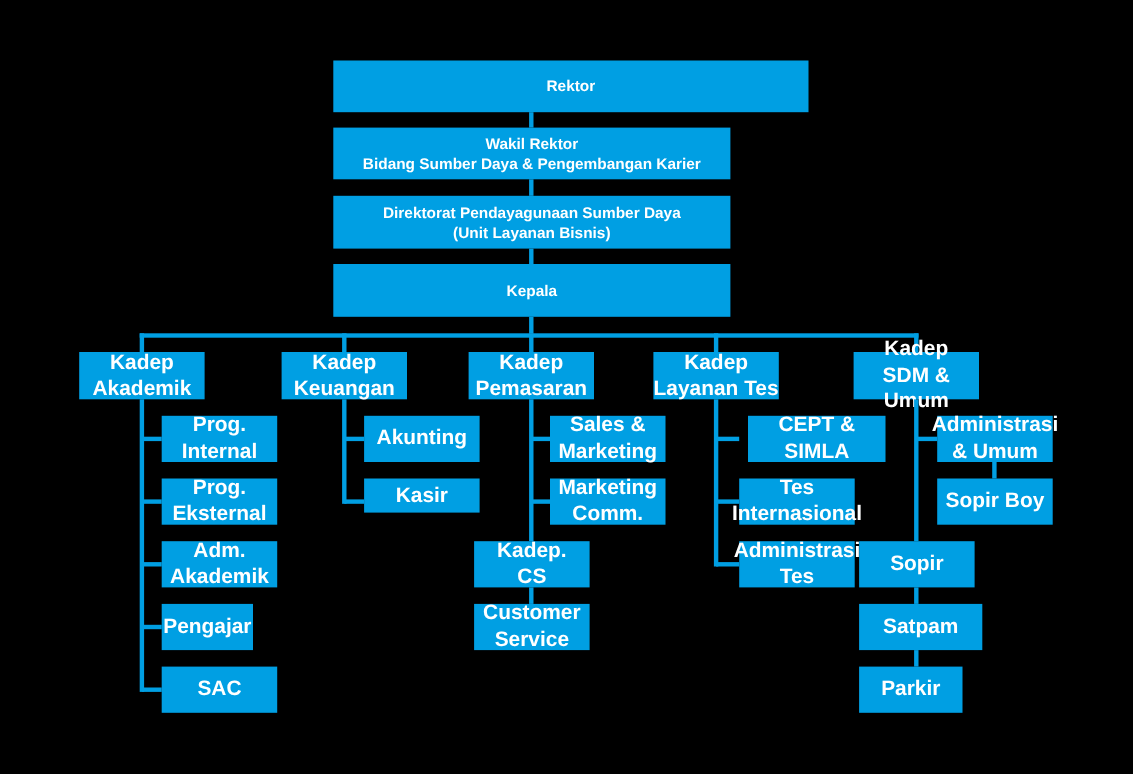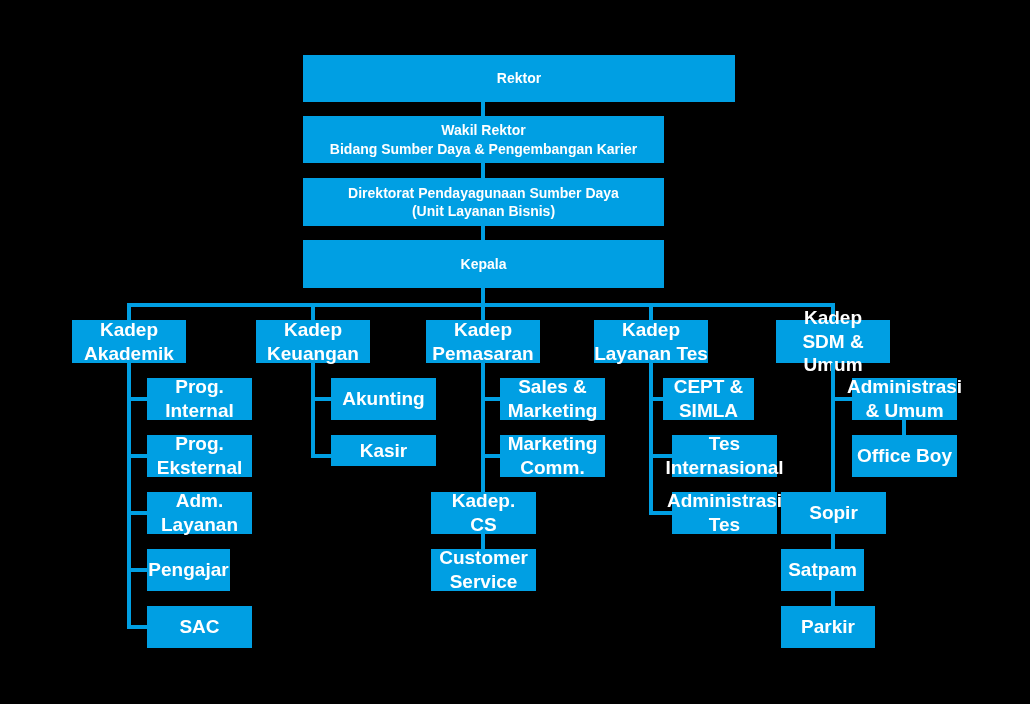--- a/index.html
+++ b/index.html
@@ -77,21 +77,21 @@
   <div class="conn" style="left:129px; top:397px; width:18px; height:4px"></div>
   <div class="conn" style="left:129px; top:454px; width:18px; height:4px"></div>
   <div class="conn" style="left:129px; top:511px; width:18px; height:4px"></div>
   <div class="conn" style="left:129px; top:568px; width:18px; height:4px"></div>
   <div class="conn" style="left:129px; top:625px; width:18px; height:4px"></div>
   <div class="node" style="left:147px; top:378px; width:105px; height:42px">Prog.
 Internal</div>
   <div class="node" style="left:147px; top:435px; width:105px; height:42px">Prog.
 Eksternal</div>
   <div class="node" style="left:147px; top:492px; width:105px; height:42px">Adm.
-Layanan</div>
+Akademik</div>
   <div class="node" style="left:147px; top:549px; width:83px; height:42px">Pengajar</div>
   <div class="node" style="left:147px; top:606px; width:105px; height:42px">SAC</div>
 
   <div class="conn" style="left:311px; top:363px; width:4px; height:95px"></div>
   <div class="conn" style="left:313px; top:397px; width:18px; height:4px"></div>
   <div class="conn" style="left:313px; top:454px; width:18px; height:4px"></div>
   <div class="node" style="left:331px; top:378px; width:105px; height:42px">Akunting</div>
   <div class="node" style="left:331px; top:435px; width:105px; height:31px">Kasir</div>
 
   <div class="conn" style="left:481px; top:363px; width:4px; height:129px"></div>
@@ -104,32 +104,32 @@
   <div class="node" style="left:431px; top:492px; width:105px; height:42px">Kadep.
 CS</div>
   <div class="conn" style="left:481px; top:534px; width:4px; height:15px"></div>
   <div class="node" style="left:431px; top:549px; width:105px; height:42px">Customer
 Service</div>
 
   <div class="conn" style="left:649px; top:363px; width:4px; height:152px"></div>
   <div class="conn" style="left:651px; top:397px; width:21px; height:4px"></div>
   <div class="conn" style="left:651px; top:454px; width:21px; height:4px"></div>
   <div class="conn" style="left:651px; top:511px; width:21px; height:4px"></div>
-  <div class="node" style="left:663px; top:378px; width:91px; height:42px">CEPT &amp;
+  <div class="node" style="left:680px; top:378px; width:125px; height:42px">CEPT &amp;
 SIMLA</div>
   <div class="node" style="left:672px; top:435px; width:105px; height:42px">Tes
 Internasional</div>
   <div class="node" style="left:672px; top:492px; width:105px; height:42px">Administrasi
 Tes</div>
 
   <div class="conn" style="left:831px; top:363px; width:4px; height:129px"></div>
   <div class="conn" style="left:833px; top:397px; width:19px; height:4px"></div>
   <div class="node" style="left:852px; top:378px; width:105px; height:42px">Administrasi
 &amp; Umum</div>
   <div class="conn" style="left:902px; top:420px; width:4px; height:15px"></div>
-  <div class="node" style="left:852px; top:435px; width:105px; height:42px">Office Boy</div>
+  <div class="node" style="left:852px; top:435px; width:105px; height:42px">Sopir Boy</div>
   <div class="node" style="left:781px; top:492px; width:105px; height:42px">Sopir</div>
   <div class="conn" style="left:831px; top:534px; width:4px; height:15px"></div>
-  <div class="node" style="left:781px; top:549px; width:83px; height:42px">Satpam</div>
+  <div class="node" style="left:781px; top:549px; width:112px; height:42px">Satpam</div>
   <div class="conn" style="left:831px; top:591px; width:4px; height:15px"></div>
   <div class="node" style="left:781px; top:606px; width:94px; height:42px">Parkir</div>
 
 </div>
 
 </body></html>

